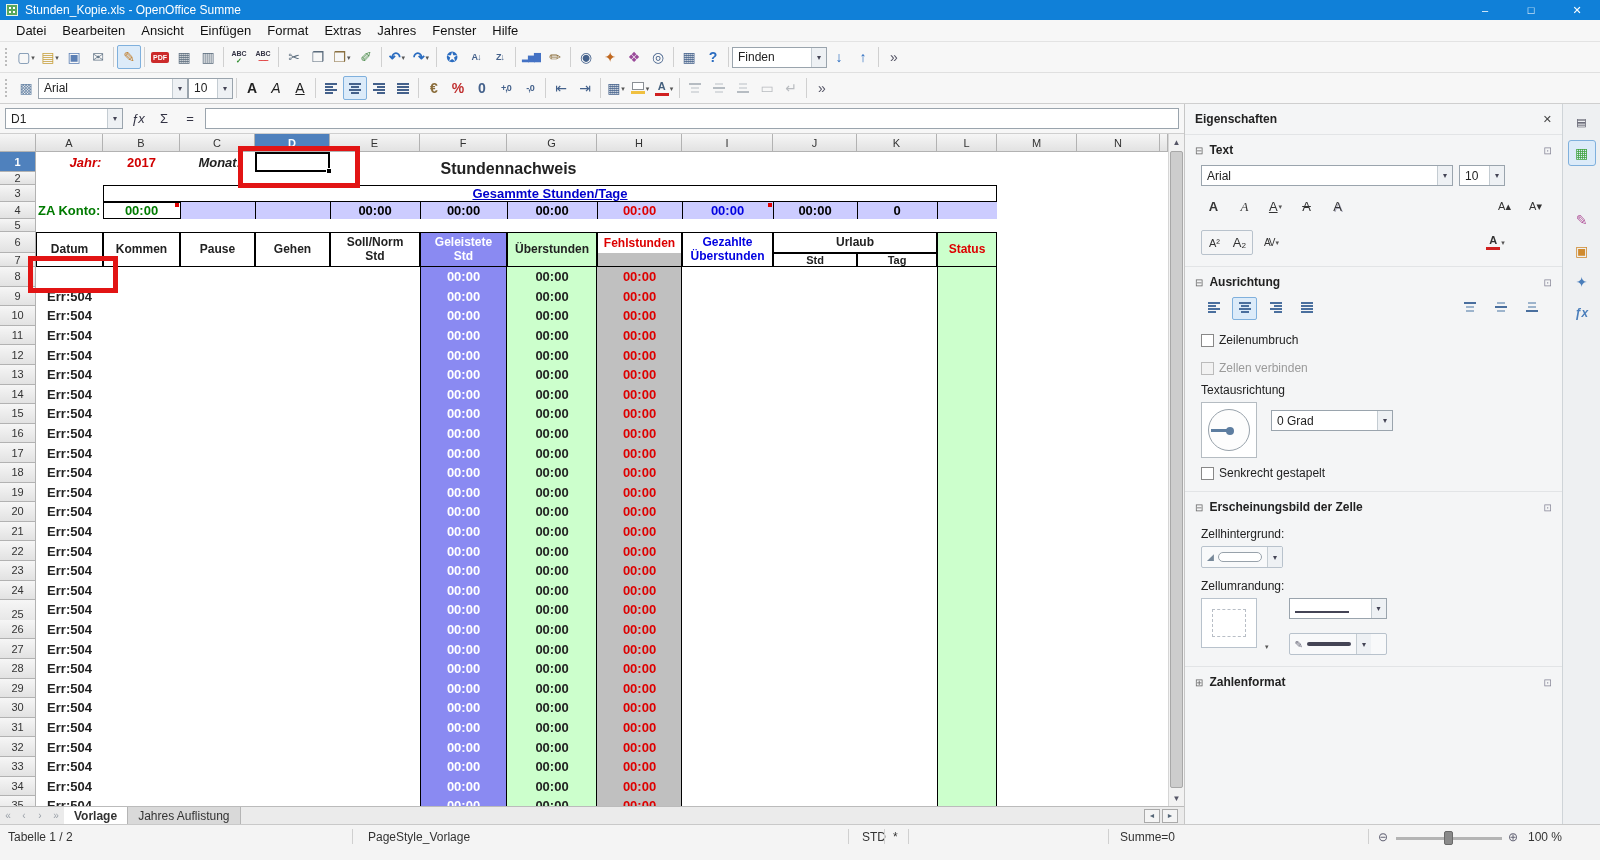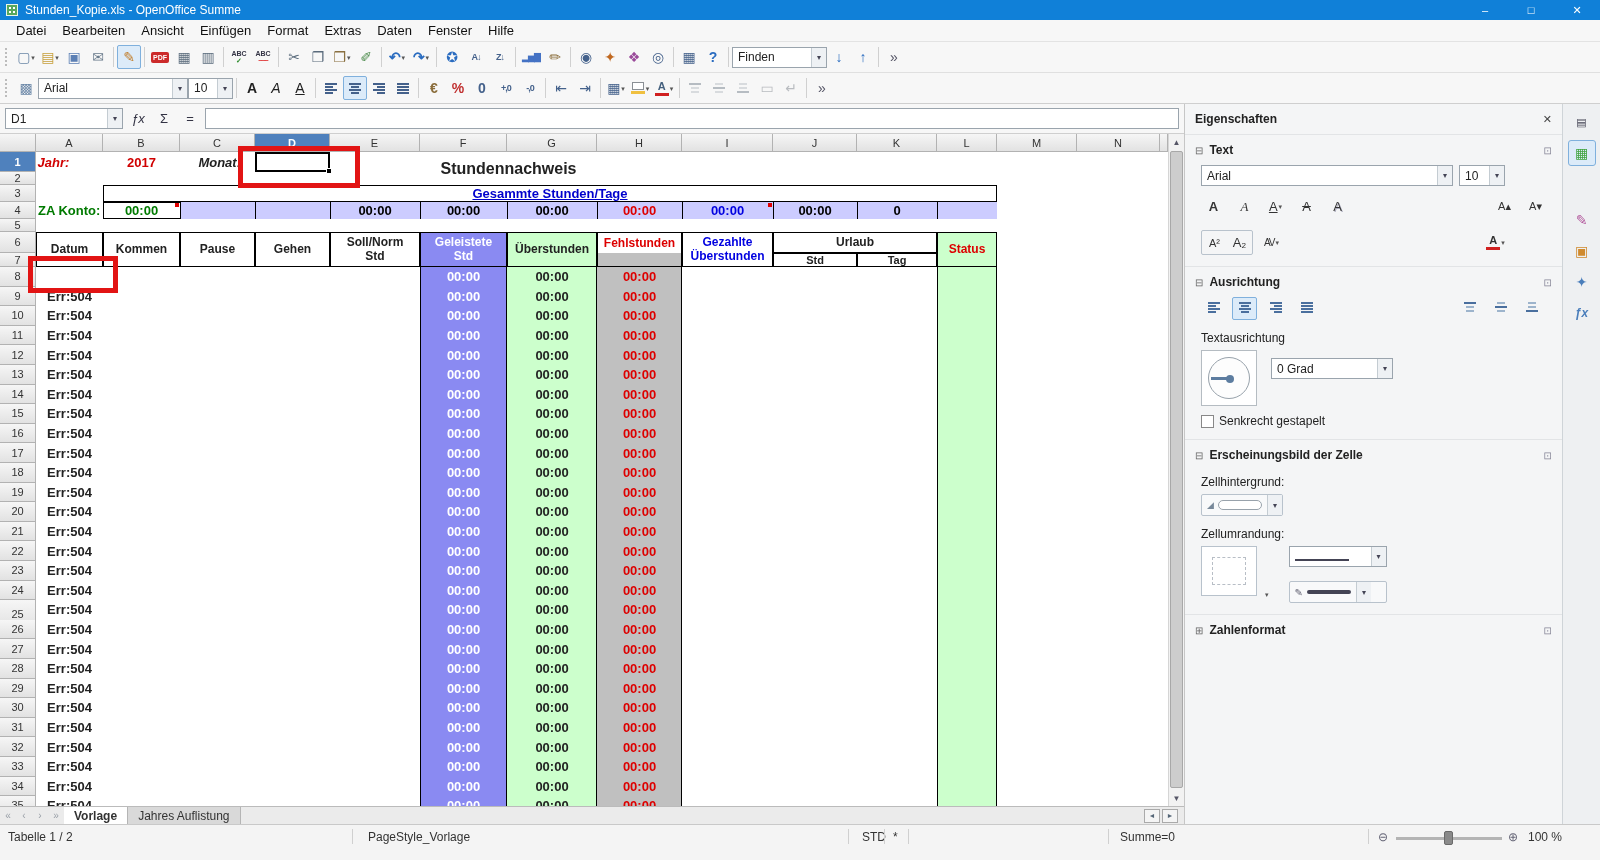--- a/index.html
+++ b/index.html
@@ -124,21 +124,21 @@
     </span>
   </div>
 
   <div class="menubar" id="menubar">
       <span class="menu-item">Datei</span>
       <span class="menu-item">Bearbeiten</span>
       <span class="menu-item">Ansicht</span>
       <span class="menu-item">Einfügen</span>
       <span class="menu-item">Format</span>
       <span class="menu-item">Extras</span>
-      <span class="menu-item">Daten</span>
+      <span class="menu-item">Jahres</span>
       <span class="menu-item">Fenster</span>
       <span class="menu-item">Hilfe</span>
     </div>
 
   <div class="toolbar" id="toolbar1">
       <span class="grip"></span>
       <span class="tb-btn">
         <span class="glyph" style="color: rgb(108, 136, 168);">▢</span>
         <span class="ddarrow">▾</span>
       </span>
@@ -448,21 +448,21 @@
         <div class="gx rh" style="left: 0px; top: 564.2px; width: 36px; height: 19.6px;">30</div>
         <div class="gx rh" style="left: 0px; top: 583.8px; width: 36px; height: 19.6px;">31</div>
         <div class="gx rh" style="left: 0px; top: 603.4px; width: 36px; height: 19.6px;">32</div>
         <div class="gx rh" style="left: 0px; top: 623px; width: 36px; height: 19.6px;">33</div>
         <div class="gx rh" style="left: 0px; top: 642.6px; width: 36px; height: 19.6px;">34</div>
         <div class="gx rh" style="left: 0px; top: 662.2px; width: 36px; height: 19.6px;">35</div>
         <div class="gx" style="left: 420px; top: 133px; width: 87px; height: 539px; background: rgb(138, 138, 242); border-left: 1px solid rgb(0, 0, 0); border-right: 1px solid rgb(0, 0, 0);"></div>
         <div class="gx" style="left: 507px; top: 133px; width: 90px; height: 539px; background: rgb(204, 255, 204); border-right: 1px solid rgb(0, 0, 0);"></div>
         <div class="gx" style="left: 597px; top: 133px; width: 85px; height: 539px; background: rgb(192, 192, 192); border-right: 1px solid rgb(0, 0, 0);"></div>
         <div class="gx" style="left: 937px; top: 133px; width: 60px; height: 539px; background: rgb(204, 255, 204); border-left: 1px solid rgb(0, 0, 0); border-right: 1px solid rgb(0, 0, 0);"></div>
-        <div class="gx cell b ctr" style="left: 20px; top: 18px; width: 67px; height: 20px; color: rgb(208, 0, 0); font-style: italic;">Jahr:</div>
+        <div class="gx cell b ctr" style="left: 52px; top: 18px; width: 67px; height: 20px; color: rgb(208, 0, 0); font-style: italic;">Jahr:</div>
         <div class="gx cell b ctr" style="left: 103px; top: 18px; width: 77px; height: 20px; color: rgb(208, 0, 0);">2017</div>
         <div class="gx cell b rt" style="left: 180px; top: 18px; width: 75px; height: 20px; font-style: italic; padding-right: 14px;">Monat:</div>
         <div class="gx cell b ctr" style="left: 420px; top: 18px; width: 177px; height: 33px; font-size: 16px;">Stundennachweis</div>
         <div class="gx cell b ctr" style="left: 103px; top: 51px; width: 894px; height: 17px; border: 1px solid rgb(0, 0, 0); color: rgb(0, 0, 204); text-decoration: underline; background: rgb(255, 255, 255); font-size: 13px;">Gesammte Stunden/Tage</div>
         <div class="gx" style="left: 103px; top: 68px; width: 894px; height: 17px; border: 1px solid rgb(0, 0, 0); background: rgb(255, 255, 255);"></div>
         <div class="gx" style="left: 180px; top: 68px; width: 817px; height: 17px; background: rgb(204, 204, 255); border-left: 1px solid rgb(0, 0, 0);"></div>
         <div class="gx" style="left: 255px; top: 68px; width: 1px; height: 17px; background: rgb(0, 0, 0);"></div>
         <div class="gx" style="left: 330px; top: 68px; width: 1px; height: 17px; background: rgb(0, 0, 0);"></div>
         <div class="gx" style="left: 420px; top: 68px; width: 1px; height: 17px; background: rgb(0, 0, 0);"></div>
         <div class="gx" style="left: 507px; top: 68px; width: 1px; height: 17px; background: rgb(0, 0, 0);"></div>
@@ -751,20 +751,30 @@
             </span>
           <span class="sb-btn" style="margin-right:8px">
               <span><svg width="14" height="13">
                   <rect x="3" y="1" width="8" height="2" fill="#9db4cc"></rect>
                   <rect x="3" y="5" width="8" height="2" fill="#9db4cc"></rect>
                   <rect x="1" y="9" width="12" height="2" fill="#4a6f9e"></rect>
                 </svg></span>
             </span>
         </div>
         <div class="cols">
+          <div class="colR">
+            <span class="cb">
+                <span class="box"></span>
+                <span>Zeilenumbruch</span>
+              </span>
+            <span class="cb dis" style="margin-top:14px">
+                <span class="box"></span>
+                <span>Zellen verbinden</span>
+              </span>
+          </div>
         </div>
         <div class="sb-lbl">Textausrichtung</div>
         <div class="sb-row" style="align-items:flex-start">
           <span class="dial-wrap">
               <span class="dial">
                 <span class="needle"></span>
                 <span class="hub"></span>
               </span>
             </span>
           <span class="combo" style="width:122px;margin-top:8px;margin-left:8px">

